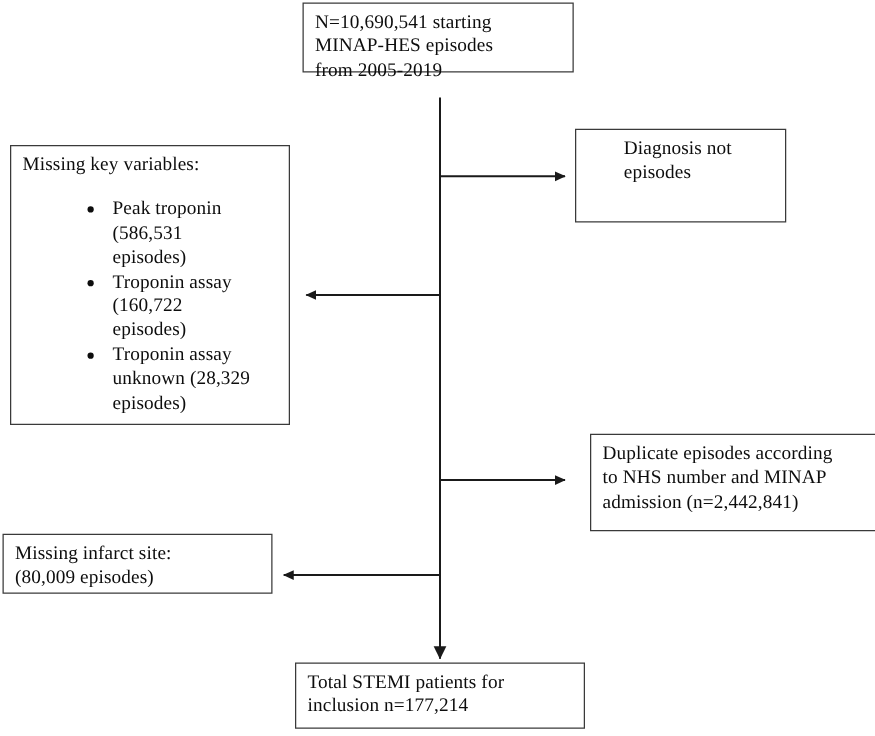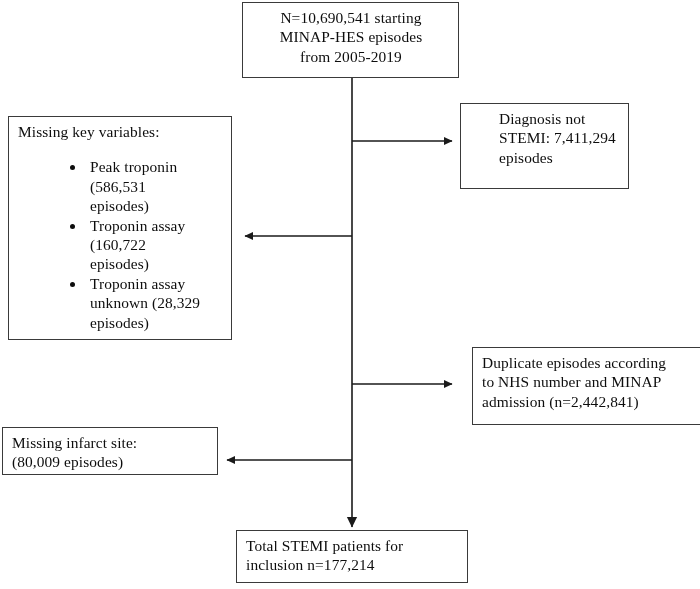--- a/index.html
+++ b/index.html
@@ -88,29 +88,28 @@
 
     <line x1="352" y1="141" x2="452" y2="141" stroke="#1a1a1a" stroke-width="1.5" marker-end="url(#arrow-right)"></line>
 
     <line x1="352" y1="236" x2="245" y2="236" stroke="#1a1a1a" stroke-width="1.5" marker-end="url(#arrow-left)"></line>
 
     <line x1="352" y1="384" x2="452" y2="384" stroke="#1a1a1a" stroke-width="1.5" marker-end="url(#arrow-right)"></line>
 
     <line x1="352" y1="460" x2="227" y2="460" stroke="#1a1a1a" stroke-width="1.5" marker-end="url(#arrow-left)"></line>
   </svg>
 
-  <div class="node" id="node-start" style="left:242px; top:2px; width:217px; height:76px;text-align:center;">
+  <div class="node" id="node-start" style="left:242px; top:2px; width:217px; height:56px;">
     <p>N=10,690,541 starting</p>
     <p>MINAP-HES episodes</p>
     <p>from 2005-2019</p>
   </div>
 
-  <div class="node" id="node-not-stemi" style="left:460px; top:103px; width:169px; height:86px;padding-left:38px;">
+  <div class="node" id="node-not-stemi" style="left:460px; top:103px; width:169px; height:75px;padding-left:38px;">
     <p>Diagnosis not</p>
-    <p>STEMI: 7,411,294</p>
     <p>episodes</p>
   </div>
 
   <div class="node" id="node-missing-key-variables" style="left:8px; top:116px; width:224px; height:224px;">
     <p class="node-title">Missing key variables:</p>
     <ul class="bullet-list">
       <li>Peak troponin (586,531 episodes)</li>
       <li>Troponin assay (160,722 episodes)</li>
       <li>Troponin assay unknown (28,329 episodes)</li>
     </ul>

